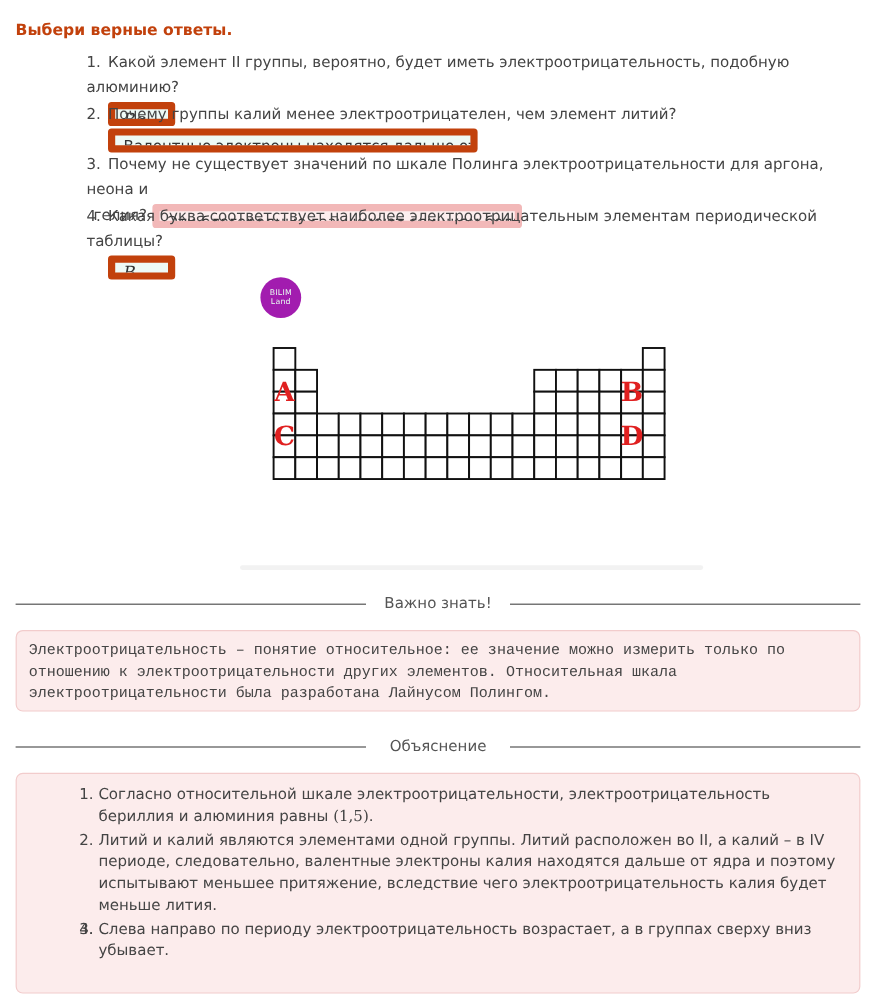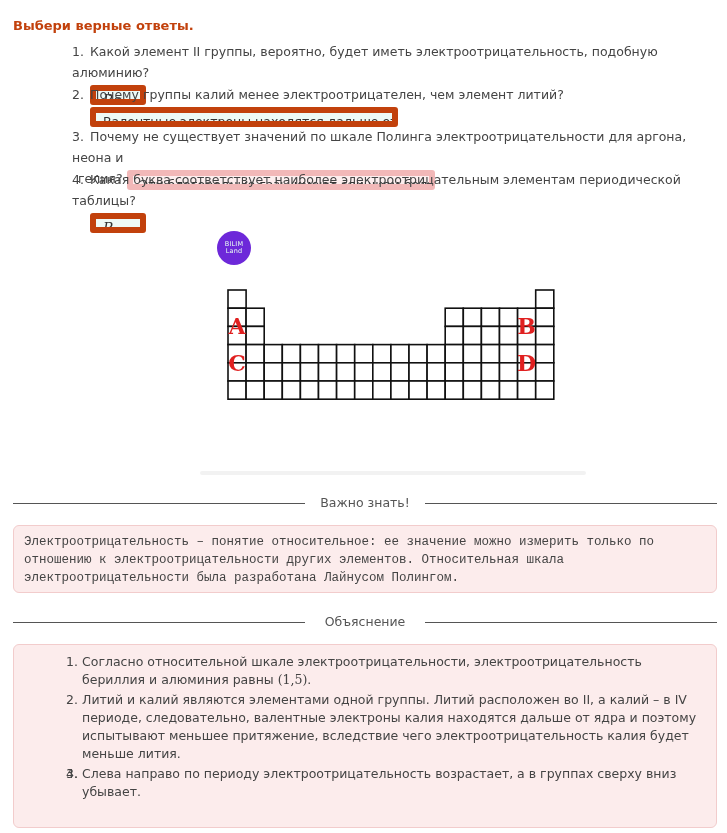--- a/index.html
+++ b/index.html
@@ -20,21 +20,21 @@
   .ans {
     display: inline-block; box-sizing: border-box; height: 20px; line-height: 18px;
     border: 6px solid #c2410c; background: #eefaf6; border-radius: 3px;
     padding: 0 7px; font-size: 12.5px; color: #333; white-space: nowrap; overflow: hidden;
     vertical-align: middle;
   }
   .ans.wrong { border-color: #f2b8b8; background: #fdeeee; }
   .ans.math { font-family: "DejaVu Serif", "Liberation Serif", serif; font-style: italic; font-size: 14px; color: #333; }
   .logo {
     position: absolute; left: 217px; top: 231px; width: 34px; height: 34px;
-    border-radius: 50%; background: #6d28d9; color: #e9fff2;
+    border-radius: 50%; background: #a21caf; color: #e9fff2;
     font-size: 6.5px; line-height: 7px; text-align: center;
     display: flex; flex-direction: column; align-items: center; justify-content: center;
     font-family: "DejaVu Sans", sans-serif; letter-spacing: 0.2px;
   }
   #ptable { position: absolute; left: 226px; top: 288px; }
   .sep-bar {
     position: absolute; left: 200px; top: 471px; width: 386px; height: 4px;
     background: #f2f2f2; border-radius: 2px;
   }
   .section-head {

